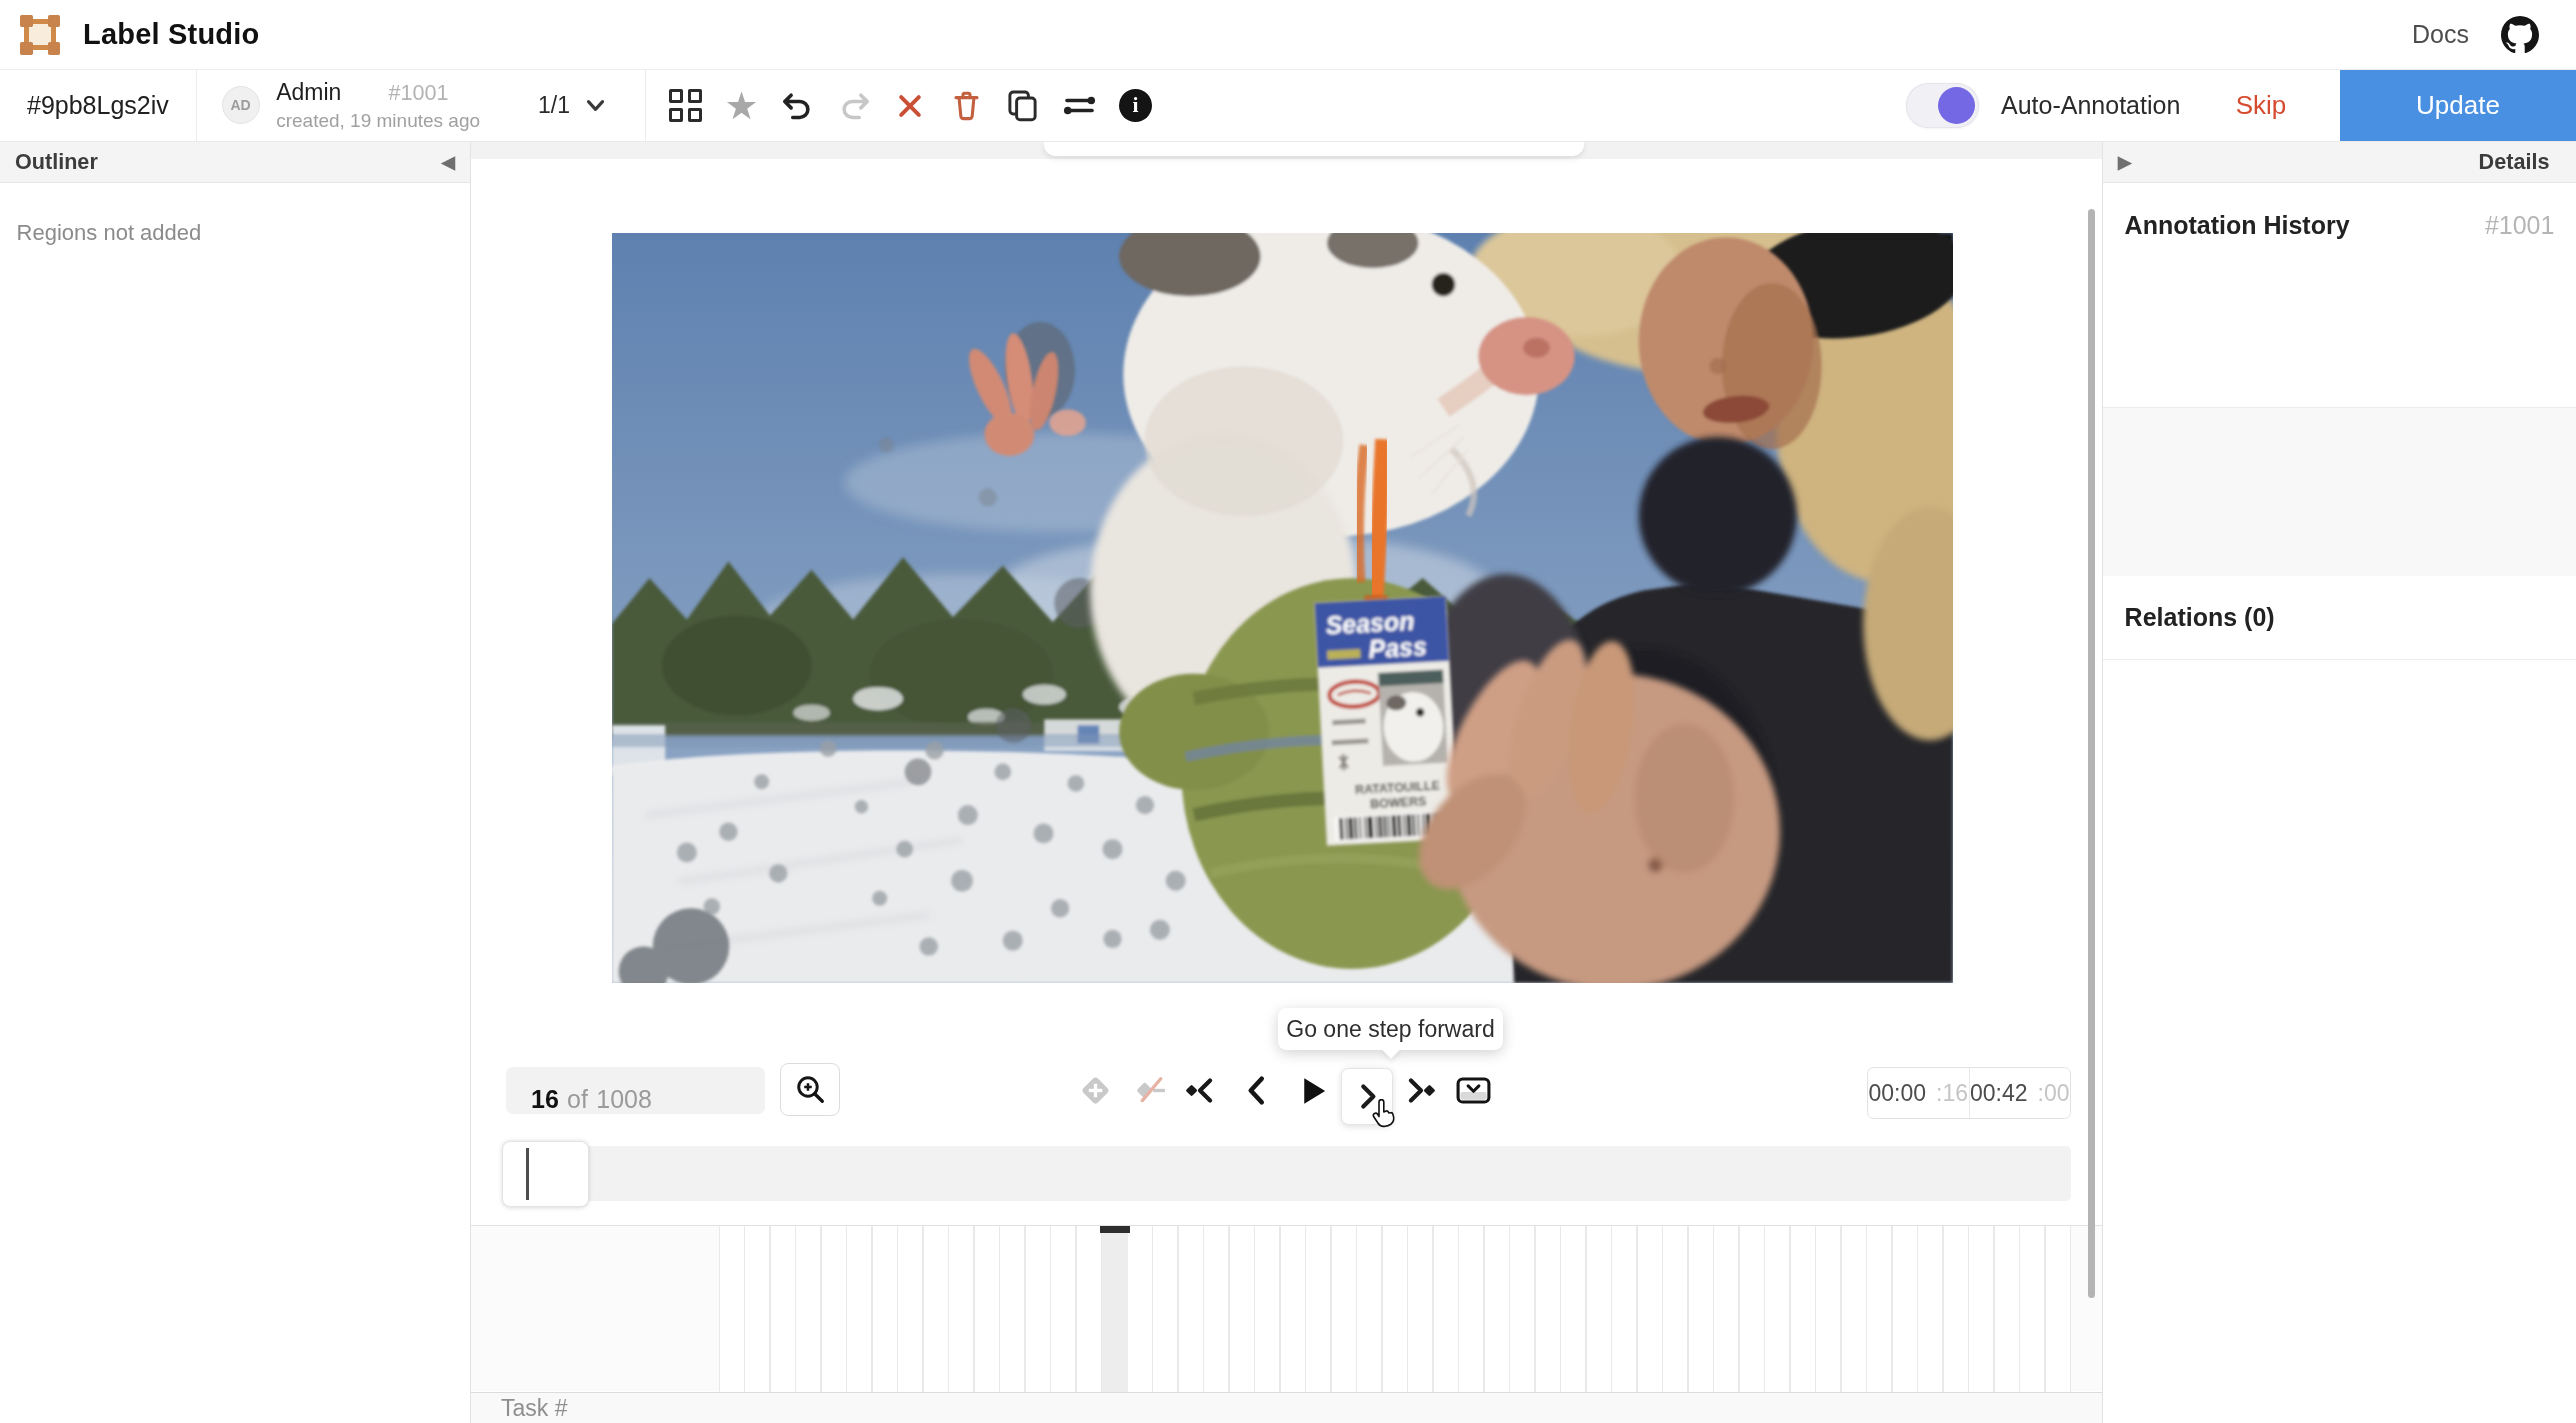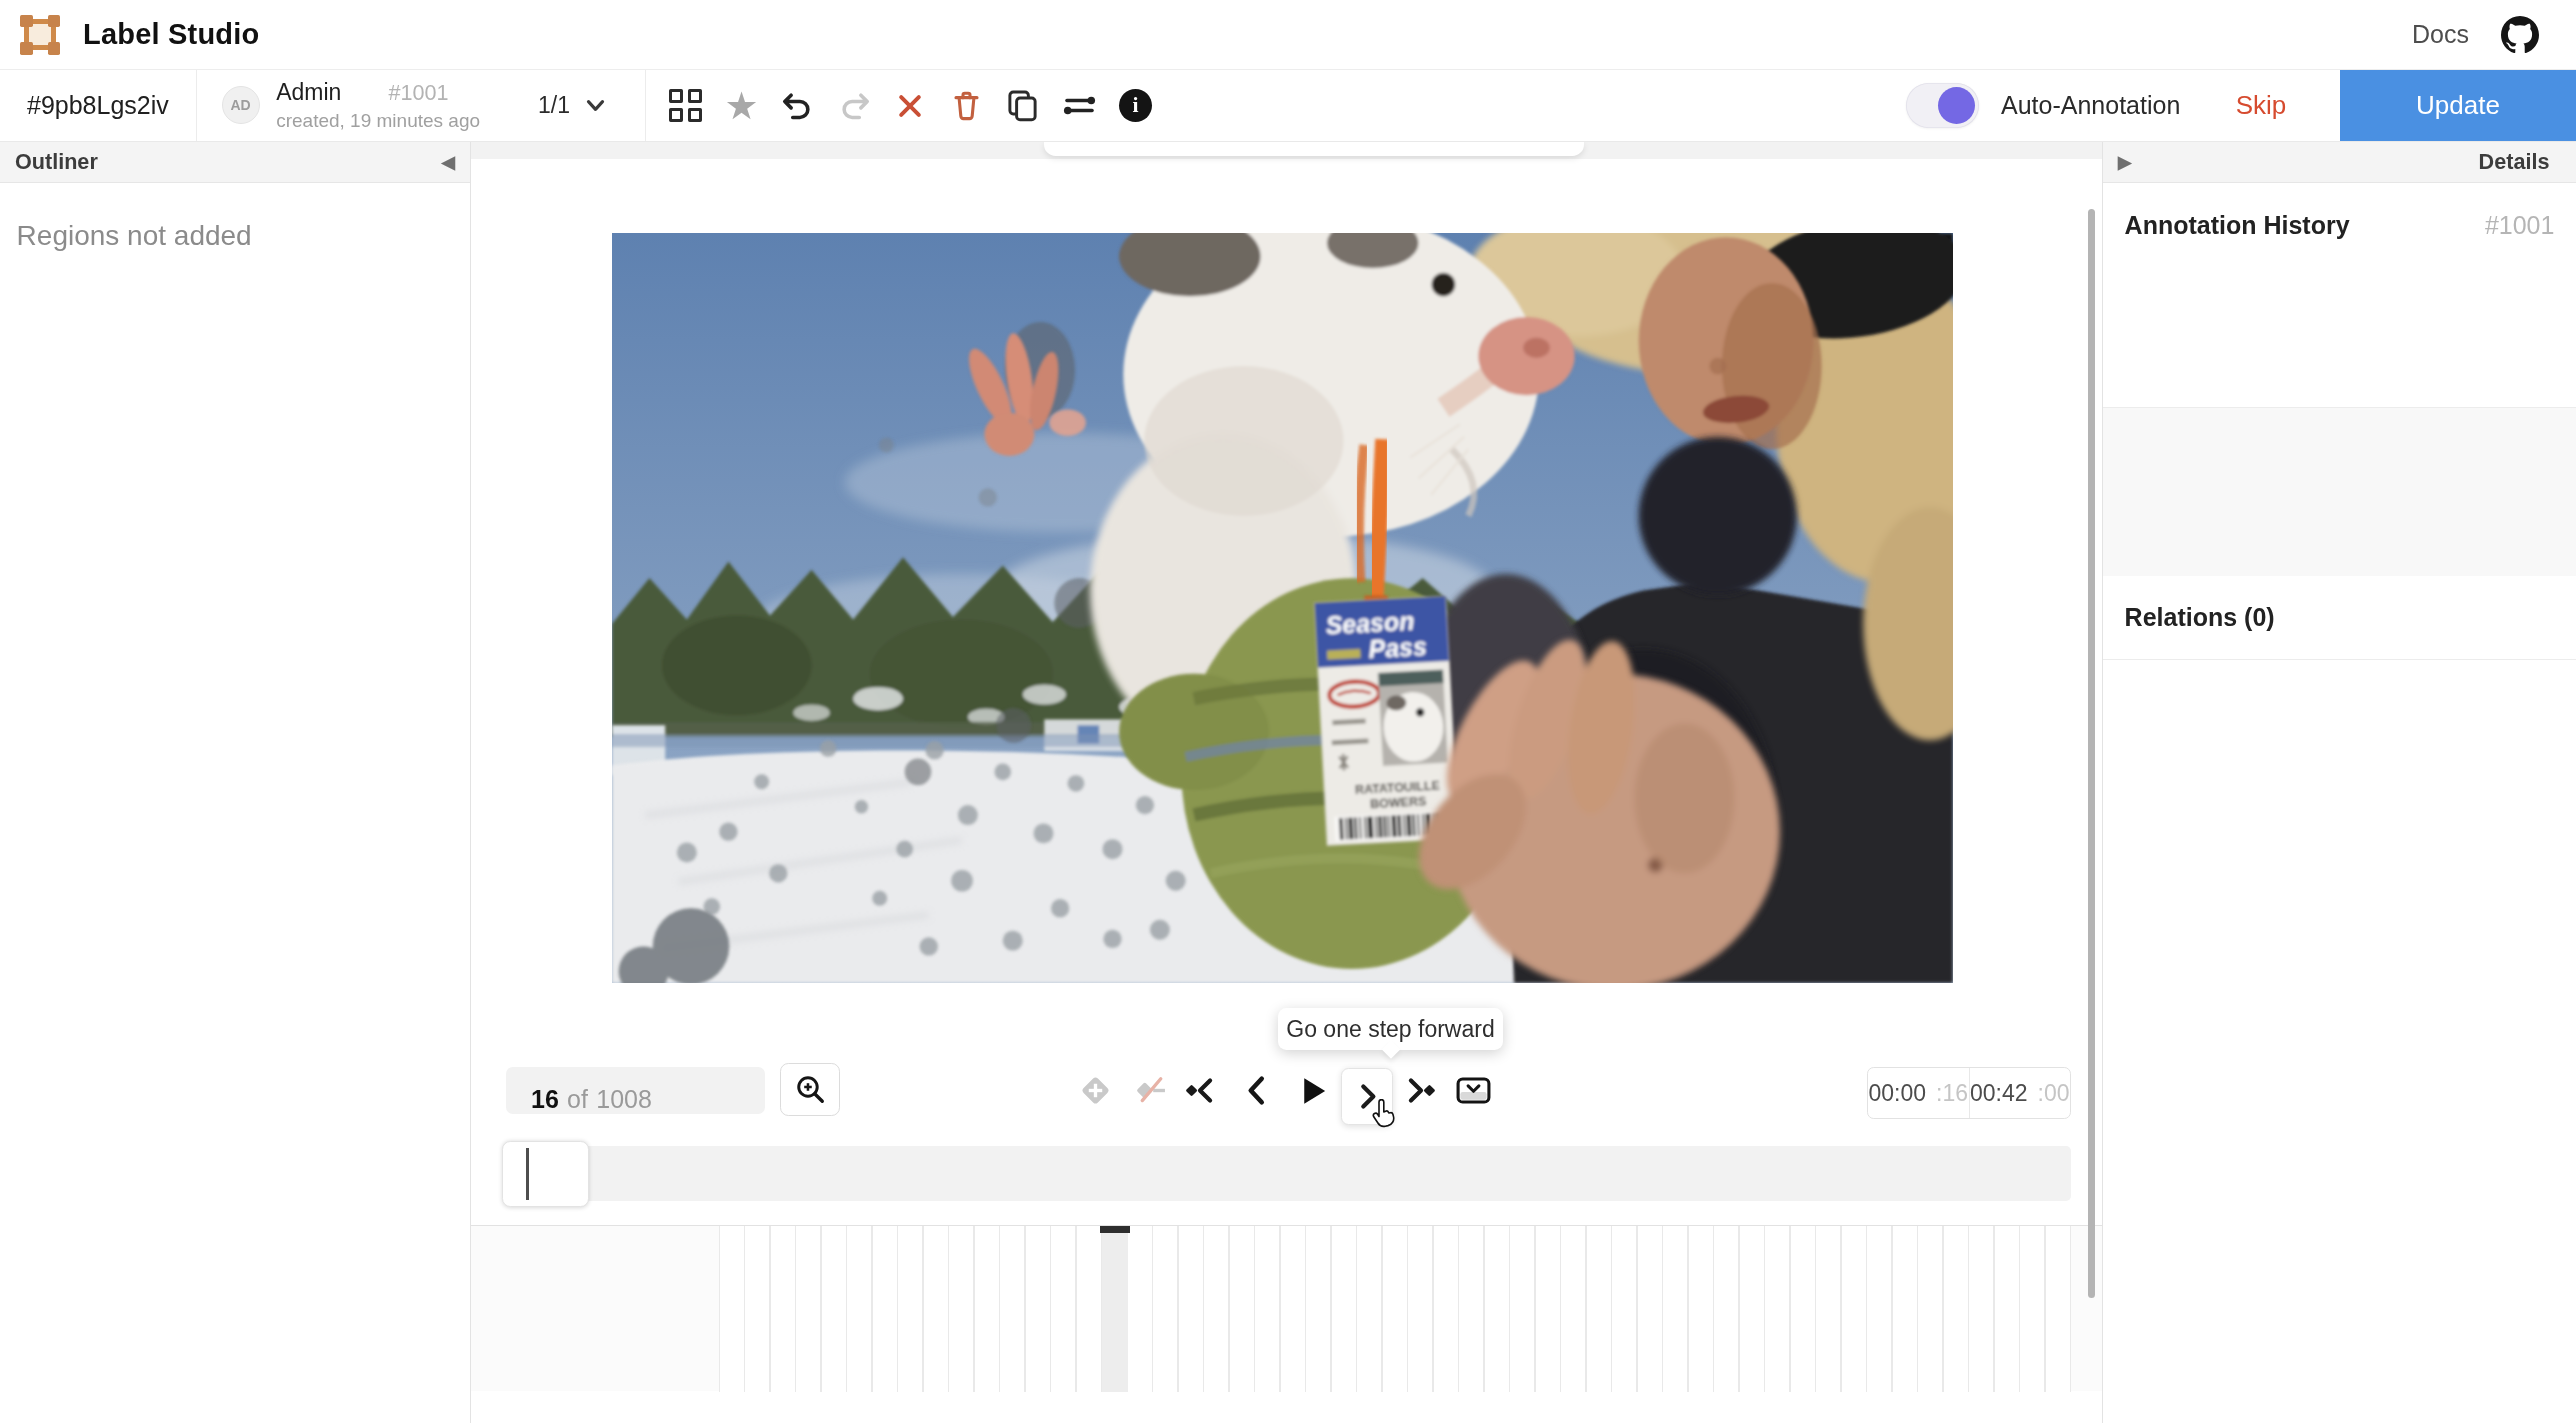--- a/index.html
+++ b/index.html
@@ -54,21 +54,21 @@
   
   .workspace { position:absolute; top:142px; left:0; right:0; bottom:0; display:flex; }
 
   .left-sidebar { width:471px; background:#fff; border-right:0.8px solid #e3e3e3; flex:0 0 auto; }
   .panel-head { height:41px; background:#f4f4f4; border-bottom:0.8px solid #e6e6e6;
                 display:flex; align-items:center; padding:0 15px; font-size:21.6px; font-weight:700; color:#3c3c3c;}
   .panel-head .sp { flex:1; }
   .tri { font-size:17.5px; color:#6f6f6f; cursor:pointer; }
   .group-row { height:69px; display:flex; align-items:center; gap:15px; padding:0 15px;
                border-bottom:0.8px solid #ececec; font-size:25px; color:#161616; cursor:pointer;}
-  .regions-empty { margin:37px 0 0 16.6px; font-size:28px; color:#8b8b8b; }
+  .regions-empty { margin:37px 0 0 16.6px; font-size:22px; color:#8b8b8b; }
 
   .main { position:relative; flex:1; background:#fff; overflow:hidden; }
   .main-topstrip { position:absolute; left:0; right:0; top:0; height:16.6px; background:#f2f2f2; }
   .float-panel { position:absolute; left:573px; top:0; width:540px; height:14px; background:#fff;
                  border-radius:0 0 11.6px 11.6px; box-shadow:0 2.5px 6.7px rgba(0,0,0,.10); }
 
   .video-frame { position:absolute; left:141px; top:91px; width:1341px; height:750px; background:#6b88b2; overflow:hidden; }
 
   .tooltip { position:absolute; left:787px; top:866px; width:225px; height:42px; background:#fff;
              border-radius:8.3px; box-shadow:0 3.3px 13.3px rgba(0,0,0,.18); display:flex; align-items:center;
@@ -528,20 +528,23 @@
       <div class="seek-handle">
         <div class="seek-line"></div>
       </div>
 
       <div class="frames-area">
         <div class="frames-grid">
           <div class="frame-marker"></div>
         </div>
       </div>
 
+      <div class="task-footer">
+        <span>Task #</span>
+      </div>
 
       <div class="v-scrollbar"></div>
     </main>
 
     <aside class="right-sidebar">
       <div class="panel-head details-head">
         <span class="tri">▶</span>
         <span class="details-title">Details</span>
       </div>
       <div class="history-block">

